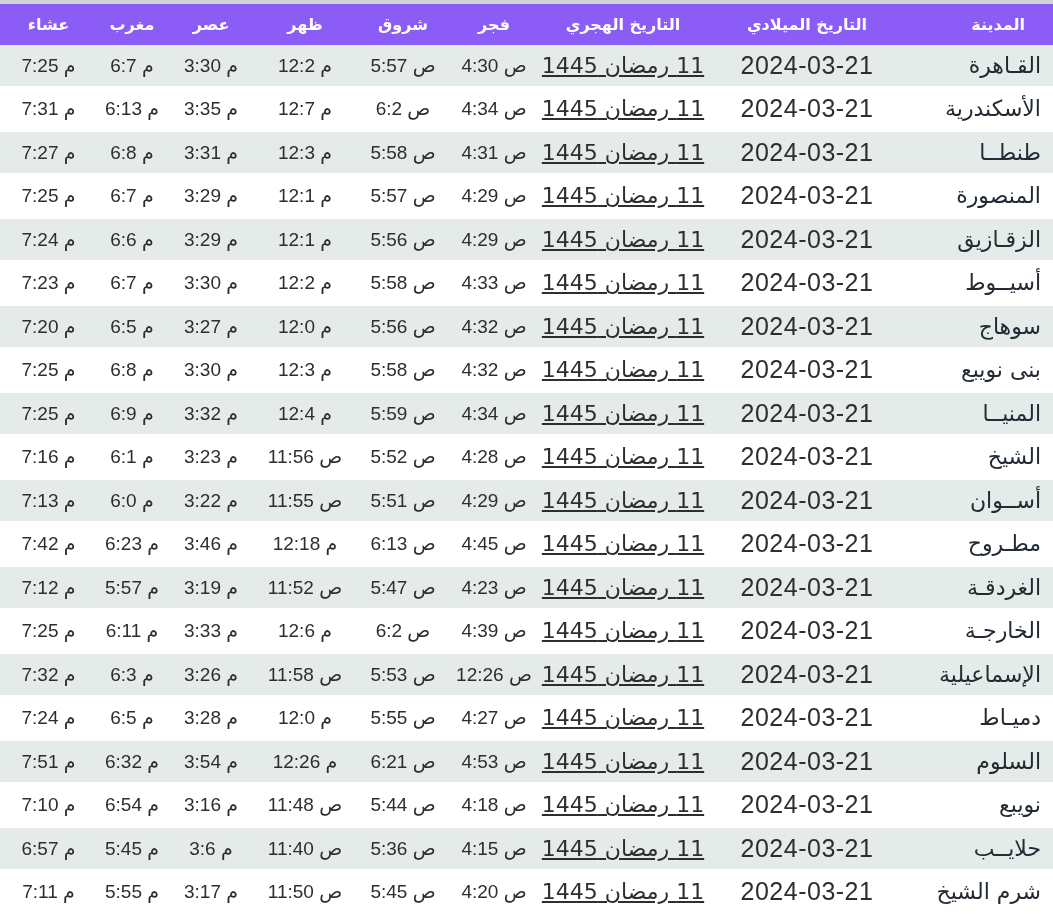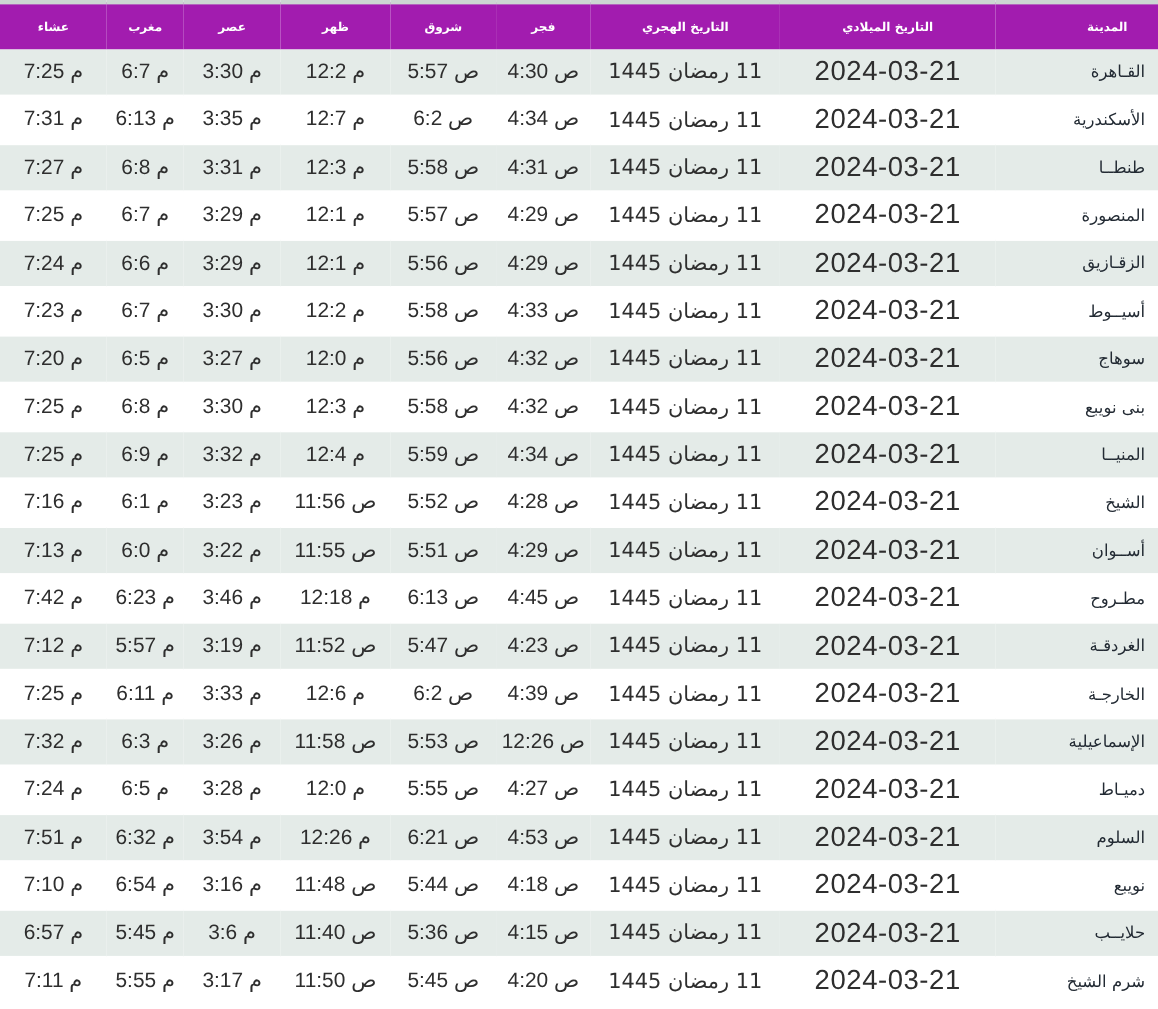--- a/index.html
+++ b/index.html
@@ -1,35 +1,35 @@
 <!DOCTYPE html>
 <html lang="ar" dir="rtl"><head>
 <meta charset="utf-8">
 <style>
   html,body{margin:0;padding:0;background:#ffffff;}
   body{width:1053px;height:917px;overflow:hidden;
        font-family:"DejaVu Sans",sans-serif;}
   .prayer-table{width:1053px;border-collapse:collapse;table-layout:fixed;
        border-top:4px solid #ccd6d2;}
-  thead th{background:#a21caf;color:#ffffff;height:41px;
-       font-family:"DejaVu Sans",sans-serif;font-weight:bold;font-size:11px;
+  thead th{background:#8b5cf6;color:#ffffff;height:41px;
+       font-family:"DejaVu Sans",sans-serif;font-weight:bold;font-size:16px;
        text-align:center;padding:0;vertical-align:middle;}
   thead th.col-city{text-align:right;padding-left:0;padding-right:28px;}
   tbody td{height:40.5px;vertical-align:middle;text-align:center;padding:0;
        border-bottom:3px solid #ffffff;color:#2e2e2e;}
   tbody tr:nth-child(odd) td{background:#e4ebe8;}
   tbody tr:nth-child(even) td{background:#ffffff;}
   td.cell-time{direction:ltr;
        font-family:"Liberation Sans","DejaVu Sans",sans-serif;
        font-size:19px;letter-spacing:.2px;}
   td.cell-miladi{direction:ltr;
        font-family:"Liberation Sans","DejaVu Sans",sans-serif;
        font-size:25px;letter-spacing:.5px;}
-  td.cell-hijri{font-size:19px;}
-  td.cell-city{text-align:right;padding-right:12px;font-size:15px;
+  td.cell-hijri{font-size:22px;text-decoration:underline;}
+  td.cell-city{text-align:right;padding-right:12px;font-size:22px;
        color:#222a33;}
 </style>
 </head>
 <body>
 
 <table class="prayer-table">
   <colgroup>
     <col style="width:148px">
       <col style="width:196px">
       <col style="width:172px">

